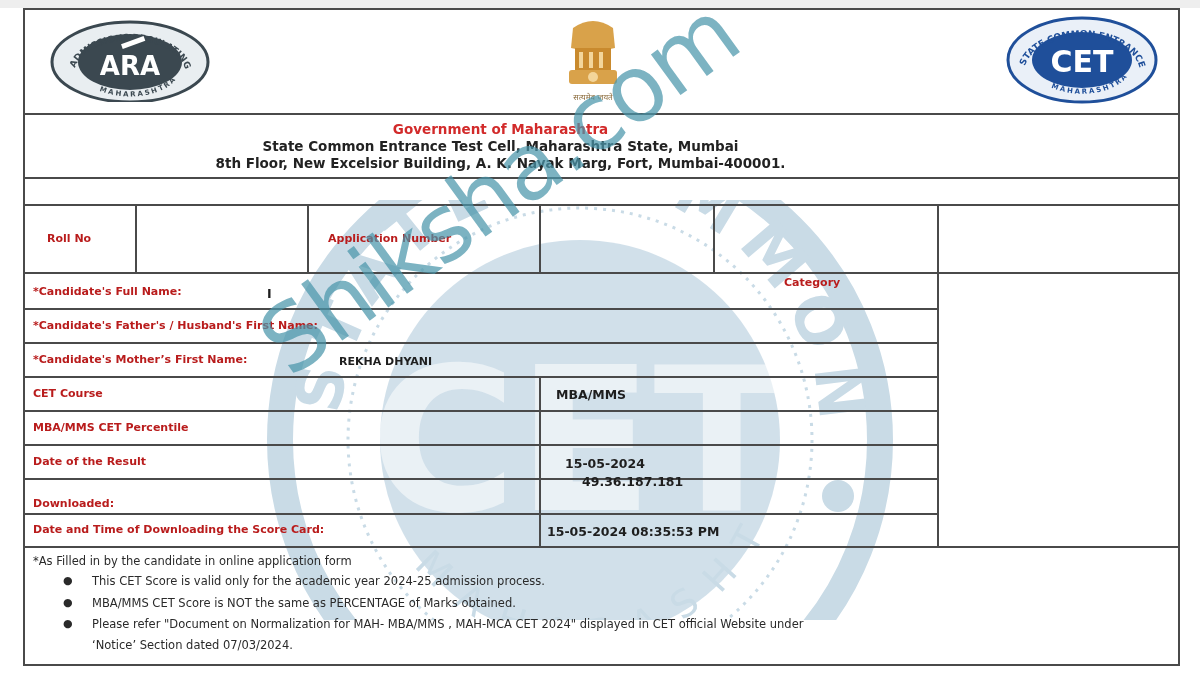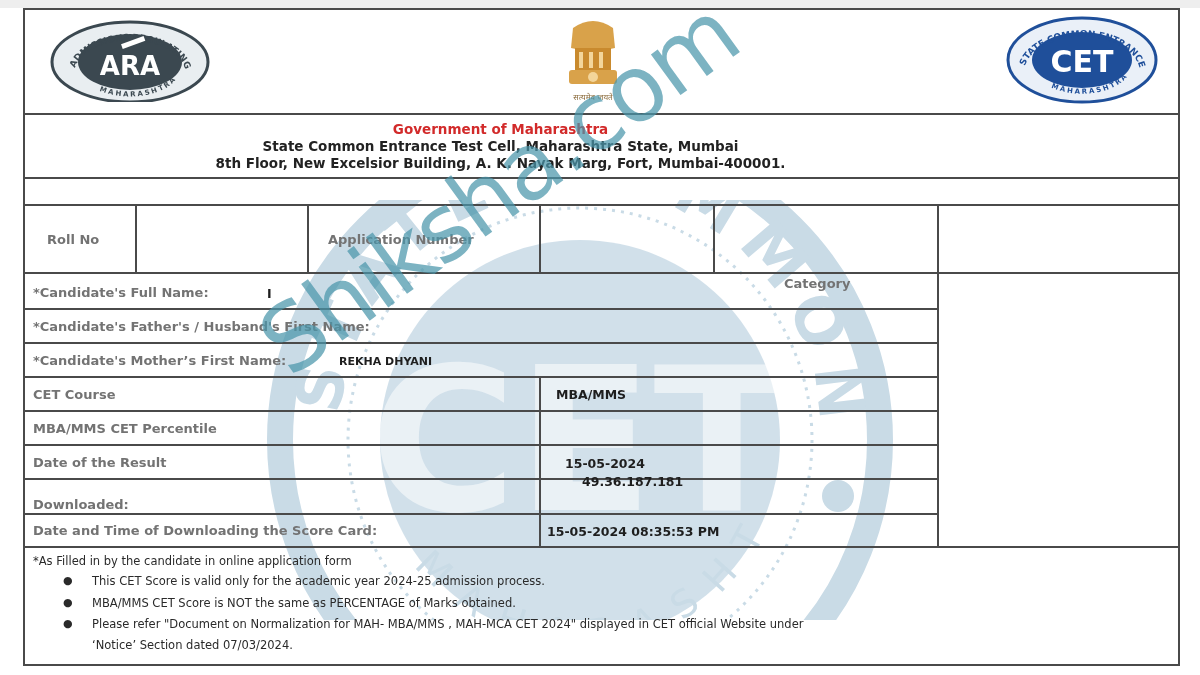--- a/index.html
+++ b/index.html
@@ -17,21 +17,21 @@
   .logo-ara { left: 24px; top: 10px; width: 162px; height: 82px; }
   .logo-emblem { left: 528px; top: 8px; width: 80px; height: 92px; }
   .logo-cet { left: 980px; top: 6px; width: 154px; height: 88px; }
 
   .hdr-text { position: absolute; left: 0; width: 951px; text-align: center; font-weight: bold; }
   .gov { top: 111px; font-size: 13.5px; color: #d22a2a; }
   .org { top: 128px; font-size: 13.5px; color: #222; }
   .addr { top: 145px; font-size: 13.5px; color: #222; }
   .sc-title { top: 173px; font-size: 13.5px; color: #222; }
 
-  .cell-text { position: absolute; font-weight: bold; font-size: 13px; color: #737373; white-space: nowrap; }
+  .cell-text { position: absolute; font-weight: bold; font-size: 11px; color: #b91c1c; white-space: nowrap; }
   .val-text { position: absolute; font-weight: bold; font-size: 12.5px; color: #1e1e1e; white-space: nowrap; }
 
   .notes { position: absolute; left: 8px; top: 544px; font-size: 11.5px; color: #2a2a2a; }
   .note-line { position: absolute; white-space: nowrap; }
   .bullet { position: absolute; font-size: 11px; }
 
   .watermark-seal { position: absolute; left: 205px; top: 190px; width: 700px; height: 420px; pointer-events: none; }
   .watermark-text { position: absolute; left: 215px; top: 300px; font-family: "DejaVu Sans", sans-serif; font-size: 92px; color: rgba(74,150,170,0.72); transform: rotate(-36deg); transform-origin: 0 0; white-space: nowrap; pointer-events: none; letter-spacing: -2px; }
 </style>
 </head>

